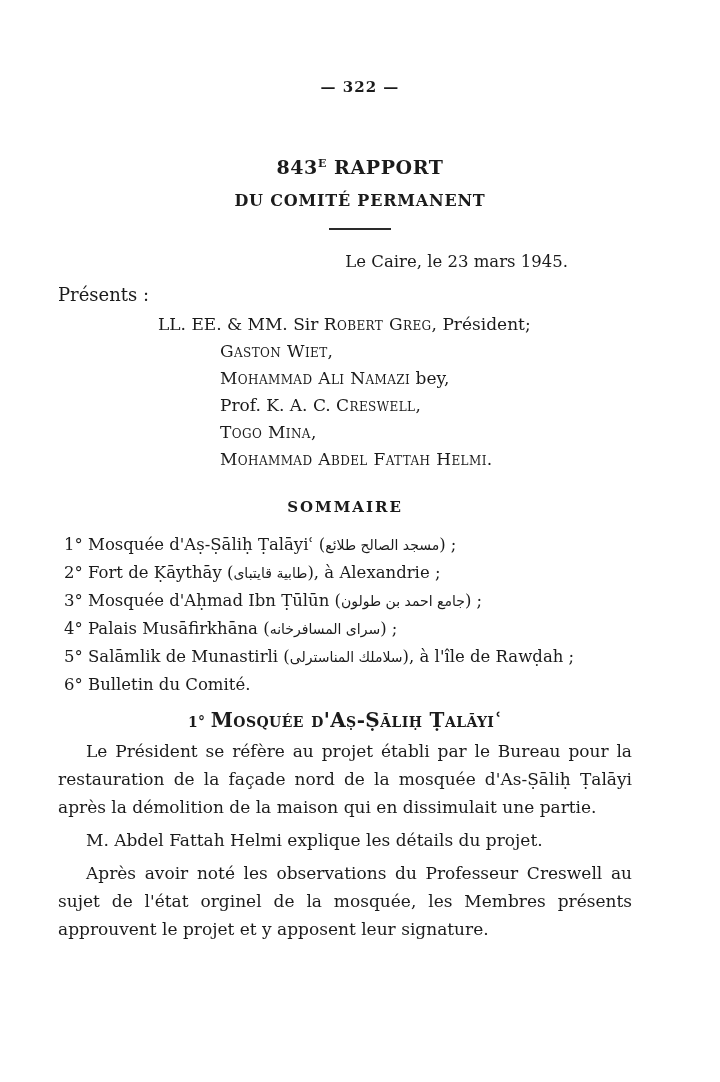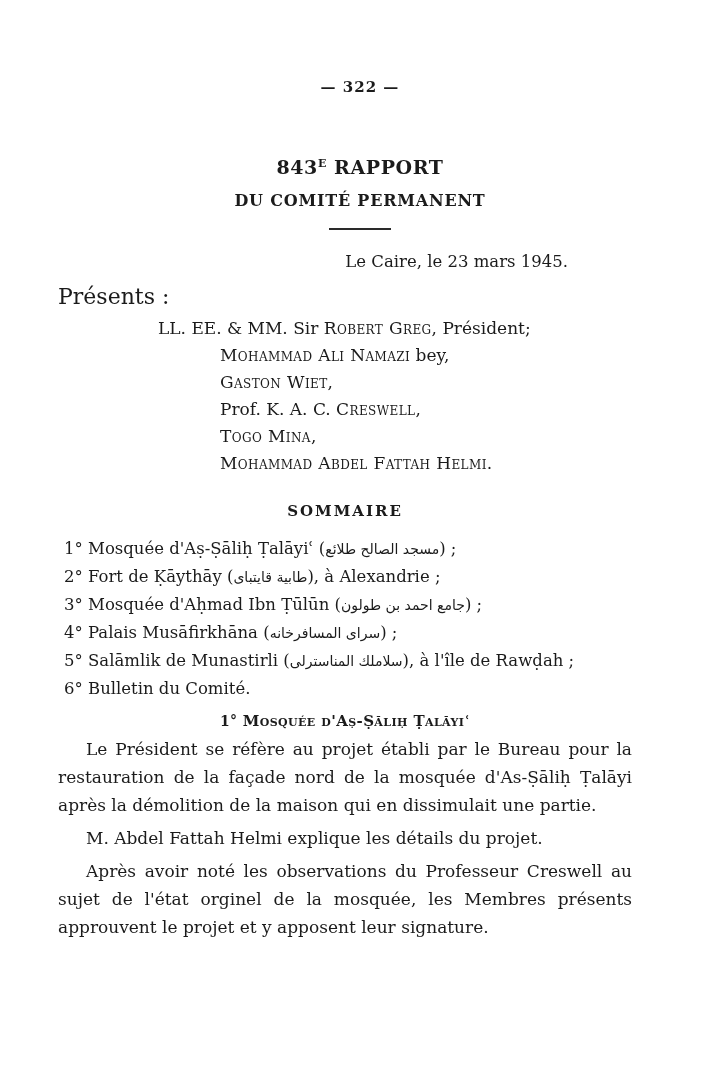--- a/index.html
+++ b/index.html
@@ -39,21 +39,21 @@
   .rule {
     width:62px; height:2px;
     background:#2a2a2a;
     margin:18px auto 0;
   }
   .dateline {
     margin:22px 64px 0 0;
     text-align:right;
     font-size:16.5px;
   }
-  .presents { margin:13px 0 0; font-size:22px; }
+  .presents { margin:13px 0 0; font-size:18px; }
   .attendees { margin:6px 0 0 100px; font-size:17px; line-height:27px; }
   .attendee { margin:0; }
   .attendee + .attendee { padding-left:62px; }
   .sc { font-variant:small-caps; letter-spacing:0.4px; }
   .sommaire-title {
     margin:25px 0 0;
     text-align:center;
     font-size:15px;
     font-weight:bold;
     letter-spacing:2px;
@@ -72,21 +72,21 @@
     direction:rtl;
     unicode-bidi:isolate;
   }
   .section-heading {
     margin:9px 0 0;
     text-align:center;
     font-size:14px;
     font-weight:bold;
     letter-spacing:0.4px;
   }
-  .section-heading .sc { font-size:15px; }
+  .section-heading .sc { font-size:20px; }
   .para {
     margin:5px 0 0;
     font-size:17px;
     line-height:28px;
     text-indent:28px;
   }
   .justify { text-align:justify; }
 </style>
 </head>
 <body>
@@ -102,22 +102,22 @@
   <div class="rule"></div>
 
   <div class="content">
 
     <div class="dateline">Le Caire, le 23 mars 1945.</div>
 
     <div class="presents">Présents :</div>
 
     <div class="attendees">
       <p class="attendee"><span>LL. EE. &amp; MM. Sir </span><span class="sc">Robert Greg</span><span>, Président;</span></p>
+      <p class="attendee"><span></span><span class="sc">Gaston Wiet</span><span>,</span></p>
       <p class="attendee"><span></span><span class="sc">Mohammad Ali Namazi</span><span> bey,</span></p>
-      <p class="attendee"><span></span><span class="sc">Gaston Wiet</span><span>,</span></p>
       <p class="attendee"><span>Prof. K. A. C. </span><span class="sc">Creswell</span><span>,</span></p>
       <p class="attendee"><span></span><span class="sc">Togo Mina</span><span>,</span></p>
       <p class="attendee"><span></span><span class="sc">Mohammad Abdel Fattah Helmi</span><span>.</span></p>
     </div>
 
     <h3 class="sommaire-title">SOMMAIRE</h3>
 
     <ol class="sommaire">
       <li><span class="num">1°</span><span>Mosquée d'Aṣ-Ṣāliḥ Ṭalāyiʿ (</span><span class="arabic">مسجد الصالح طلائع</span><span>) ;</span></li>
       <li><span class="num">2°</span><span>Fort de Ḳāythāy (</span><span class="arabic">طابية قايتباى</span><span>), à Alexandrie ;</span></li>

